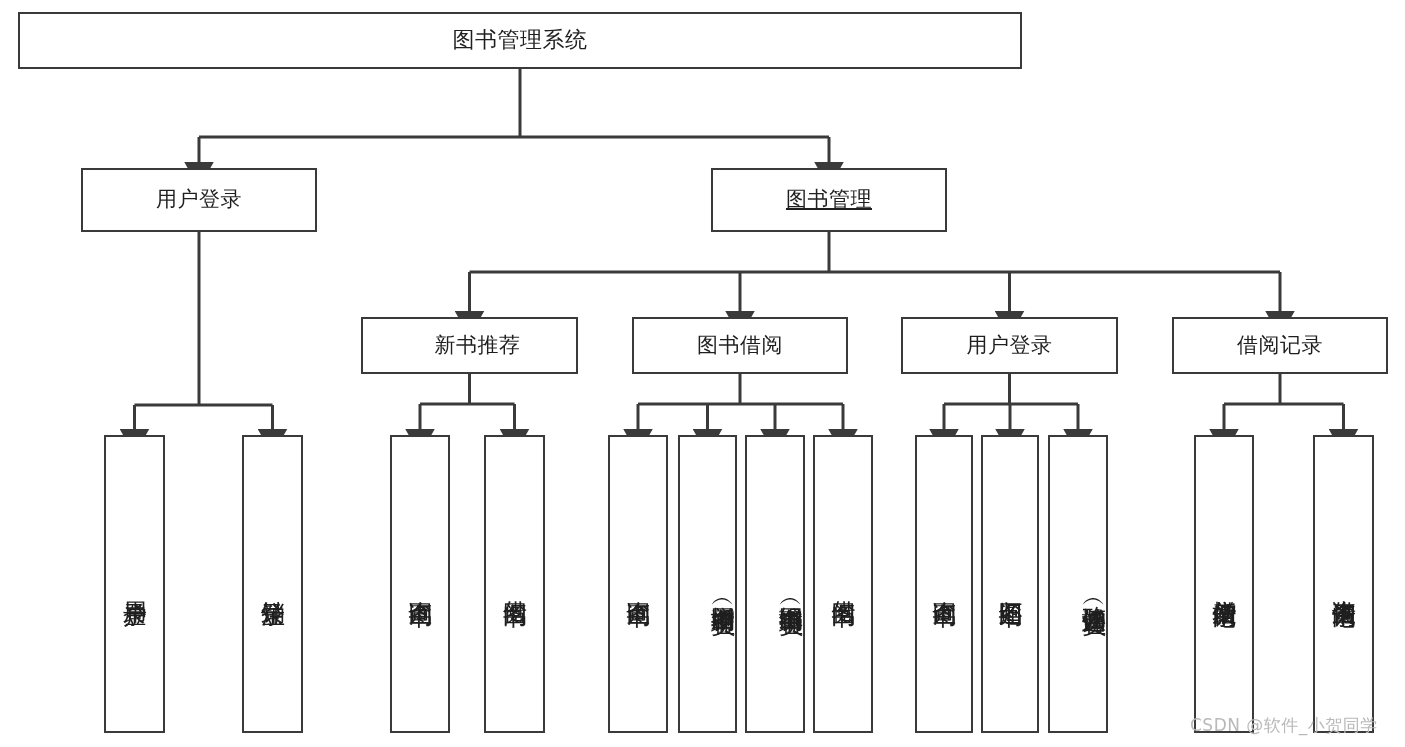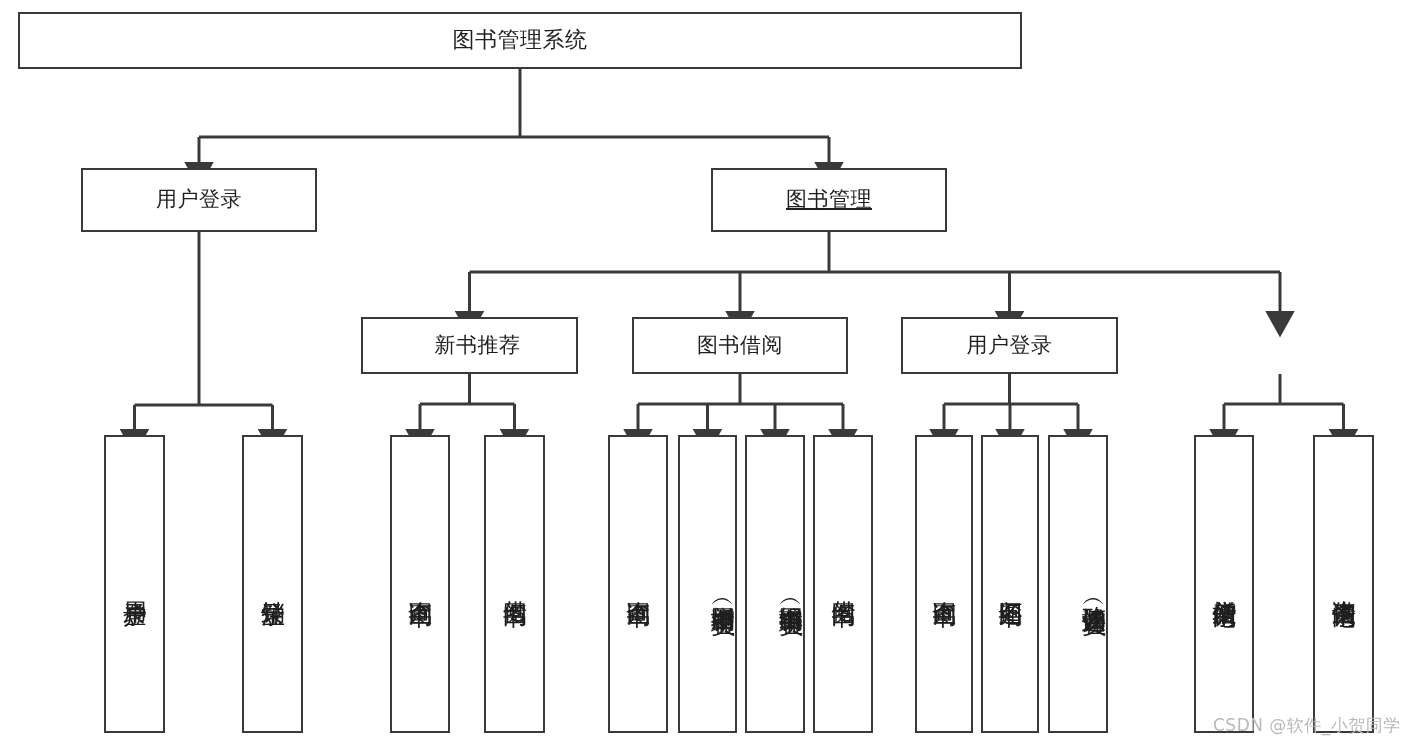--- a/index.html
+++ b/index.html
@@ -115,30 +115,31 @@
   </svg>
 
   <div class="node root h" style="left: 18px; top: 12px; width: 1004px; height: 57px;">图书管理系统</div>
 
   <div class="node h" style="left: 81px; top: 168px; width: 236px; height: 64px;">用户登录</div>
   <div class="node h" style="left: 711px; top: 168px; width: 236px; height: 64px; text-decoration: underline;">图书管理</div>
 
   <div class="node h" style="left: 361px; top: 317px; width: 217px; height: 57px; padding-left: 16px;">新书推荐</div>
   <div class="node h" style="left: 632px; top: 317px; width: 216px; height: 57px;">图书借阅</div>
   <div class="node h" style="left: 901px; top: 317px; width: 217px; height: 57px;">用户登录</div>
+  <div class="node h" style="left: 1172px; top: 317px; width: 216px; height: 57px;">借阅记录</div>
 
   <div class="node v mid" style="left: 104px; top: 435px; width: 61px; height: 298px;">用户登录</div>
   <div class="node v mid" style="left: 242px; top: 435px; width: 61px; height: 298px;">注销登录</div>
   <div class="node v mid" style="left: 390px; top: 435px; width: 60px; height: 298px;">查询图书</div>
   <div class="node v mid" style="left: 484px; top: 435px; width: 61px; height: 298px;">借阅图书</div>
   <div class="node v mid" style="left: 608px; top: 435px; width: 60px; height: 298px;">查询图书</div>
   <div class="node v" style="left: 678px; top: 435px; width: 59px; height: 298px;">新增图书（管理员）</div>
   <div class="node v" style="left: 745px; top: 435px; width: 60px; height: 298px;">编辑图书（管理员）</div>
   <div class="node v mid" style="left: 813px; top: 435px; width: 60px; height: 298px;">借阅图书</div>
   <div class="node v mid" style="left: 915px; top: 435px; width: 58px; height: 298px;">查询图书</div>
   <div class="node v mid" style="left: 981px; top: 435px; width: 58px; height: 298px;">归还图书</div>
   <div class="node v" style="left: 1048px; top: 435px; width: 60px; height: 298px;">确认归还（管理员）</div>
   <div class="node v mid" style="left: 1194px; top: 435px; width: 60px; height: 298px;">新增借阅记录</div>
   <div class="node v mid" style="left: 1313px; top: 435px; width: 61px; height: 298px;">查询借阅记录</div>
 
-  <div class="watermark" style="left:1190px; top:714px;margin-left:23px;">CSDN @软件_小贺同学</div>
+  <div class="watermark" style="left:1190px; top:714px;">CSDN @软件_小贺同学</div>
 
 </div>
 
 </body></html>

